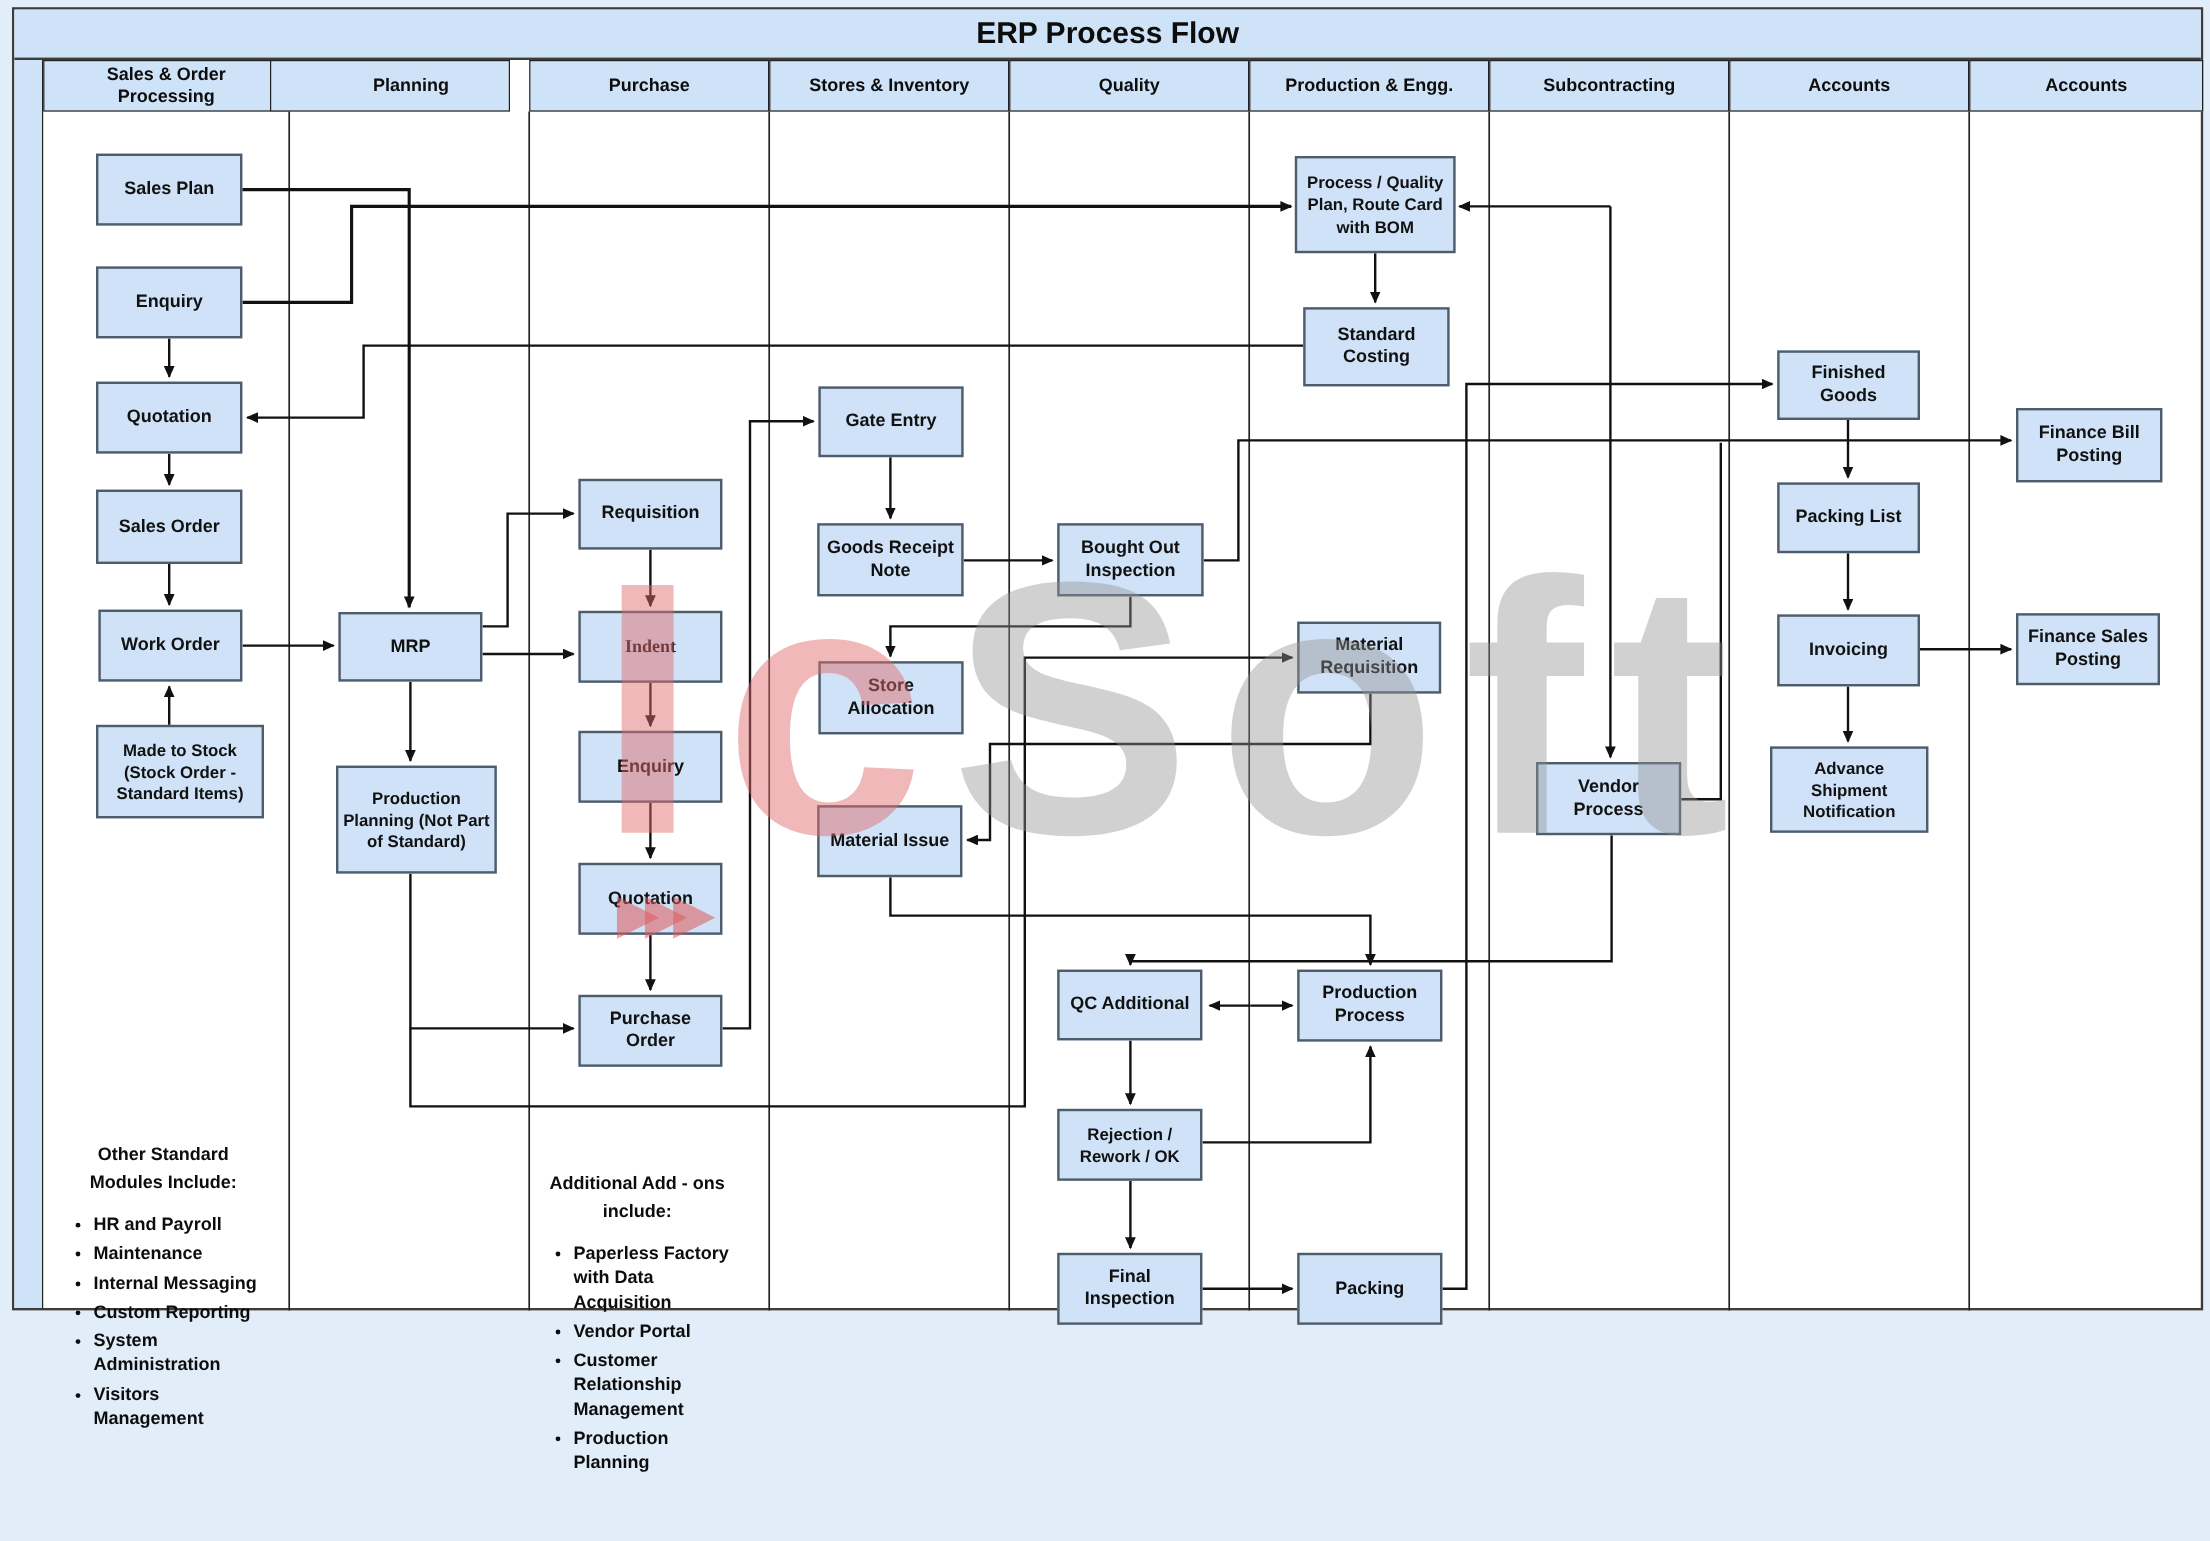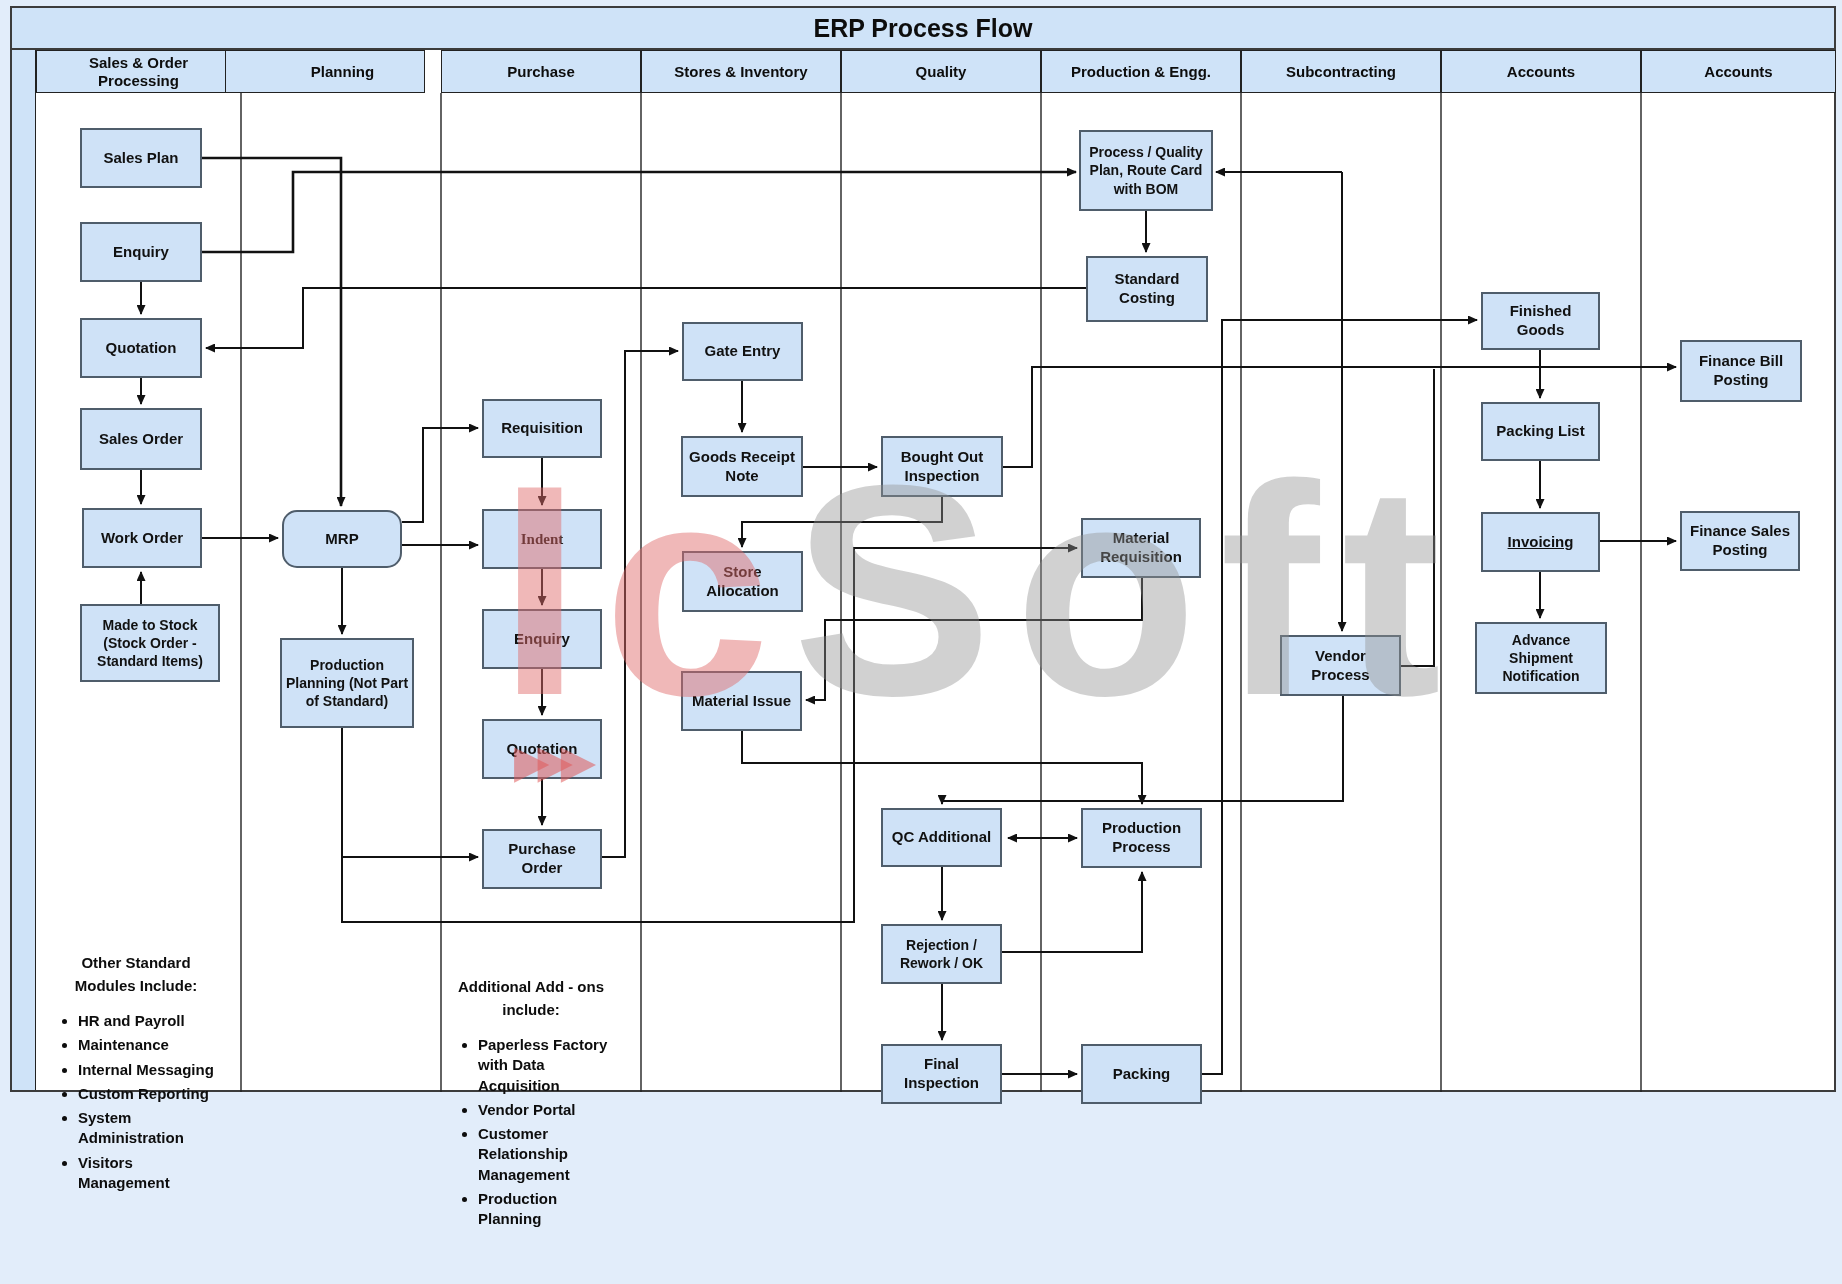--- a/index.html
+++ b/index.html
@@ -162,21 +162,21 @@
     <polyline points="1600,541 1676,541" marker-end="url(#arr)"></polyline>
   </g>
 </svg>
 
 <div class="node" style="left:80px;top:128px;width:122px;height:60px;">Sales Plan</div>
 <div class="node" style="left:80px;top:222px;width:122px;height:60px;">Enquiry</div>
 <div class="node" style="left:80px;top:318px;width:122px;height:60px;">Quotation</div>
 <div class="node" style="left:80px;top:408px;width:122px;height:62px;">Sales Order</div>
 <div class="node" style="left:82px;top:508px;width:120px;height:60px;">Work Order</div>
 <div class="node small" style="left:80px;top:604px;width:140px;height:78px;">Made to Stock (Stock Order - Standard Items)</div>
-<div class="node" style="left:282px;top:510px;width:120px;height:58px;border-radius:15px;">MRP</div>
+<div class="node" style="left:282px;top:510px;width:120px;height:58px;">MRP</div>
 <div class="node small" style="left:280px;top:638px;width:134px;height:90px;">Production Planning (Not Part of Standard)</div>
 <div class="node" style="left:482px;top:399px;width:120px;height:59px;">Requisition</div>
 <div class="node" style="left:482px;top:509px;width:120px;height:60px;font-family:Liberation Serif, serif;">Indent</div>
 <div class="node" style="left:482px;top:609px;width:120px;height:60px;">Enquiry</div>
 <div class="node" style="left:482px;top:719px;width:120px;height:60px;">Quotation</div>
 <div class="node" style="left:482px;top:829px;width:120px;height:60px;">Purchase Order</div>
 <div class="node" style="left:682px;top:322px;width:121px;height:59px;">Gate Entry</div>
 <div class="node" style="left:681px;top:436px;width:122px;height:61px;">Goods Receipt Note</div>
 <div class="node" style="left:682px;top:551px;width:121px;height:61px;text-align:center;">Store Allocation</div>
 <div class="node" style="left:681px;top:671px;width:121px;height:60px;">Material Issue</div>
@@ -185,21 +185,21 @@
 <div class="node small" style="left:881px;top:924px;width:121px;height:60px;">Rejection / Rework / OK</div>
 <div class="node" style="left:881px;top:1044px;width:121px;height:60px;">Final Inspection</div>
 <div class="node small" style="left:1079px;top:130px;width:134px;height:81px;">Process / Quality Plan, Route Card with BOM</div>
 <div class="node" style="left:1086px;top:256px;width:122px;height:66px;">Standard Costing</div>
 <div class="node" style="left:1081px;top:518px;width:120px;height:60px;">Material Requisition</div>
 <div class="node" style="left:1081px;top:808px;width:121px;height:60px;">Production Process</div>
 <div class="node" style="left:1081px;top:1044px;width:121px;height:60px;">Packing</div>
 <div class="node" style="left:1280px;top:635px;width:121px;height:61px;">Vendor Process</div>
 <div class="node" style="left:1481px;top:292px;width:119px;height:58px;">Finished Goods</div>
 <div class="node" style="left:1481px;top:402px;width:119px;height:59px;">Packing List</div>
-<div class="node" style="left:1481px;top:512px;width:119px;height:60px;text-decoration:underline;">Invoicing</div>
+<div class="node" style="left:1481px;top:512px;width:119px;height:60px;">Invoicing</div>
 <div class="node small" style="left:1475px;top:622px;width:132px;height:72px;">Advance Shipment Notification</div>
 <div class="node" style="left:1680px;top:340px;width:122px;height:62px;">Finance Bill Posting</div>
 <div class="node" style="left:1680px;top:511px;width:120px;height:60px;">Finance Sales Posting</div>
 
 <div class="note-block" style="left:52px;top:952px;width:168px;">
   <div class="note-title">Other Standard Modules Include:</div>
   <ul>
       <li>HR and Payroll</li>
       <li>Maintenance</li>
       <li>Internal Messaging</li>

